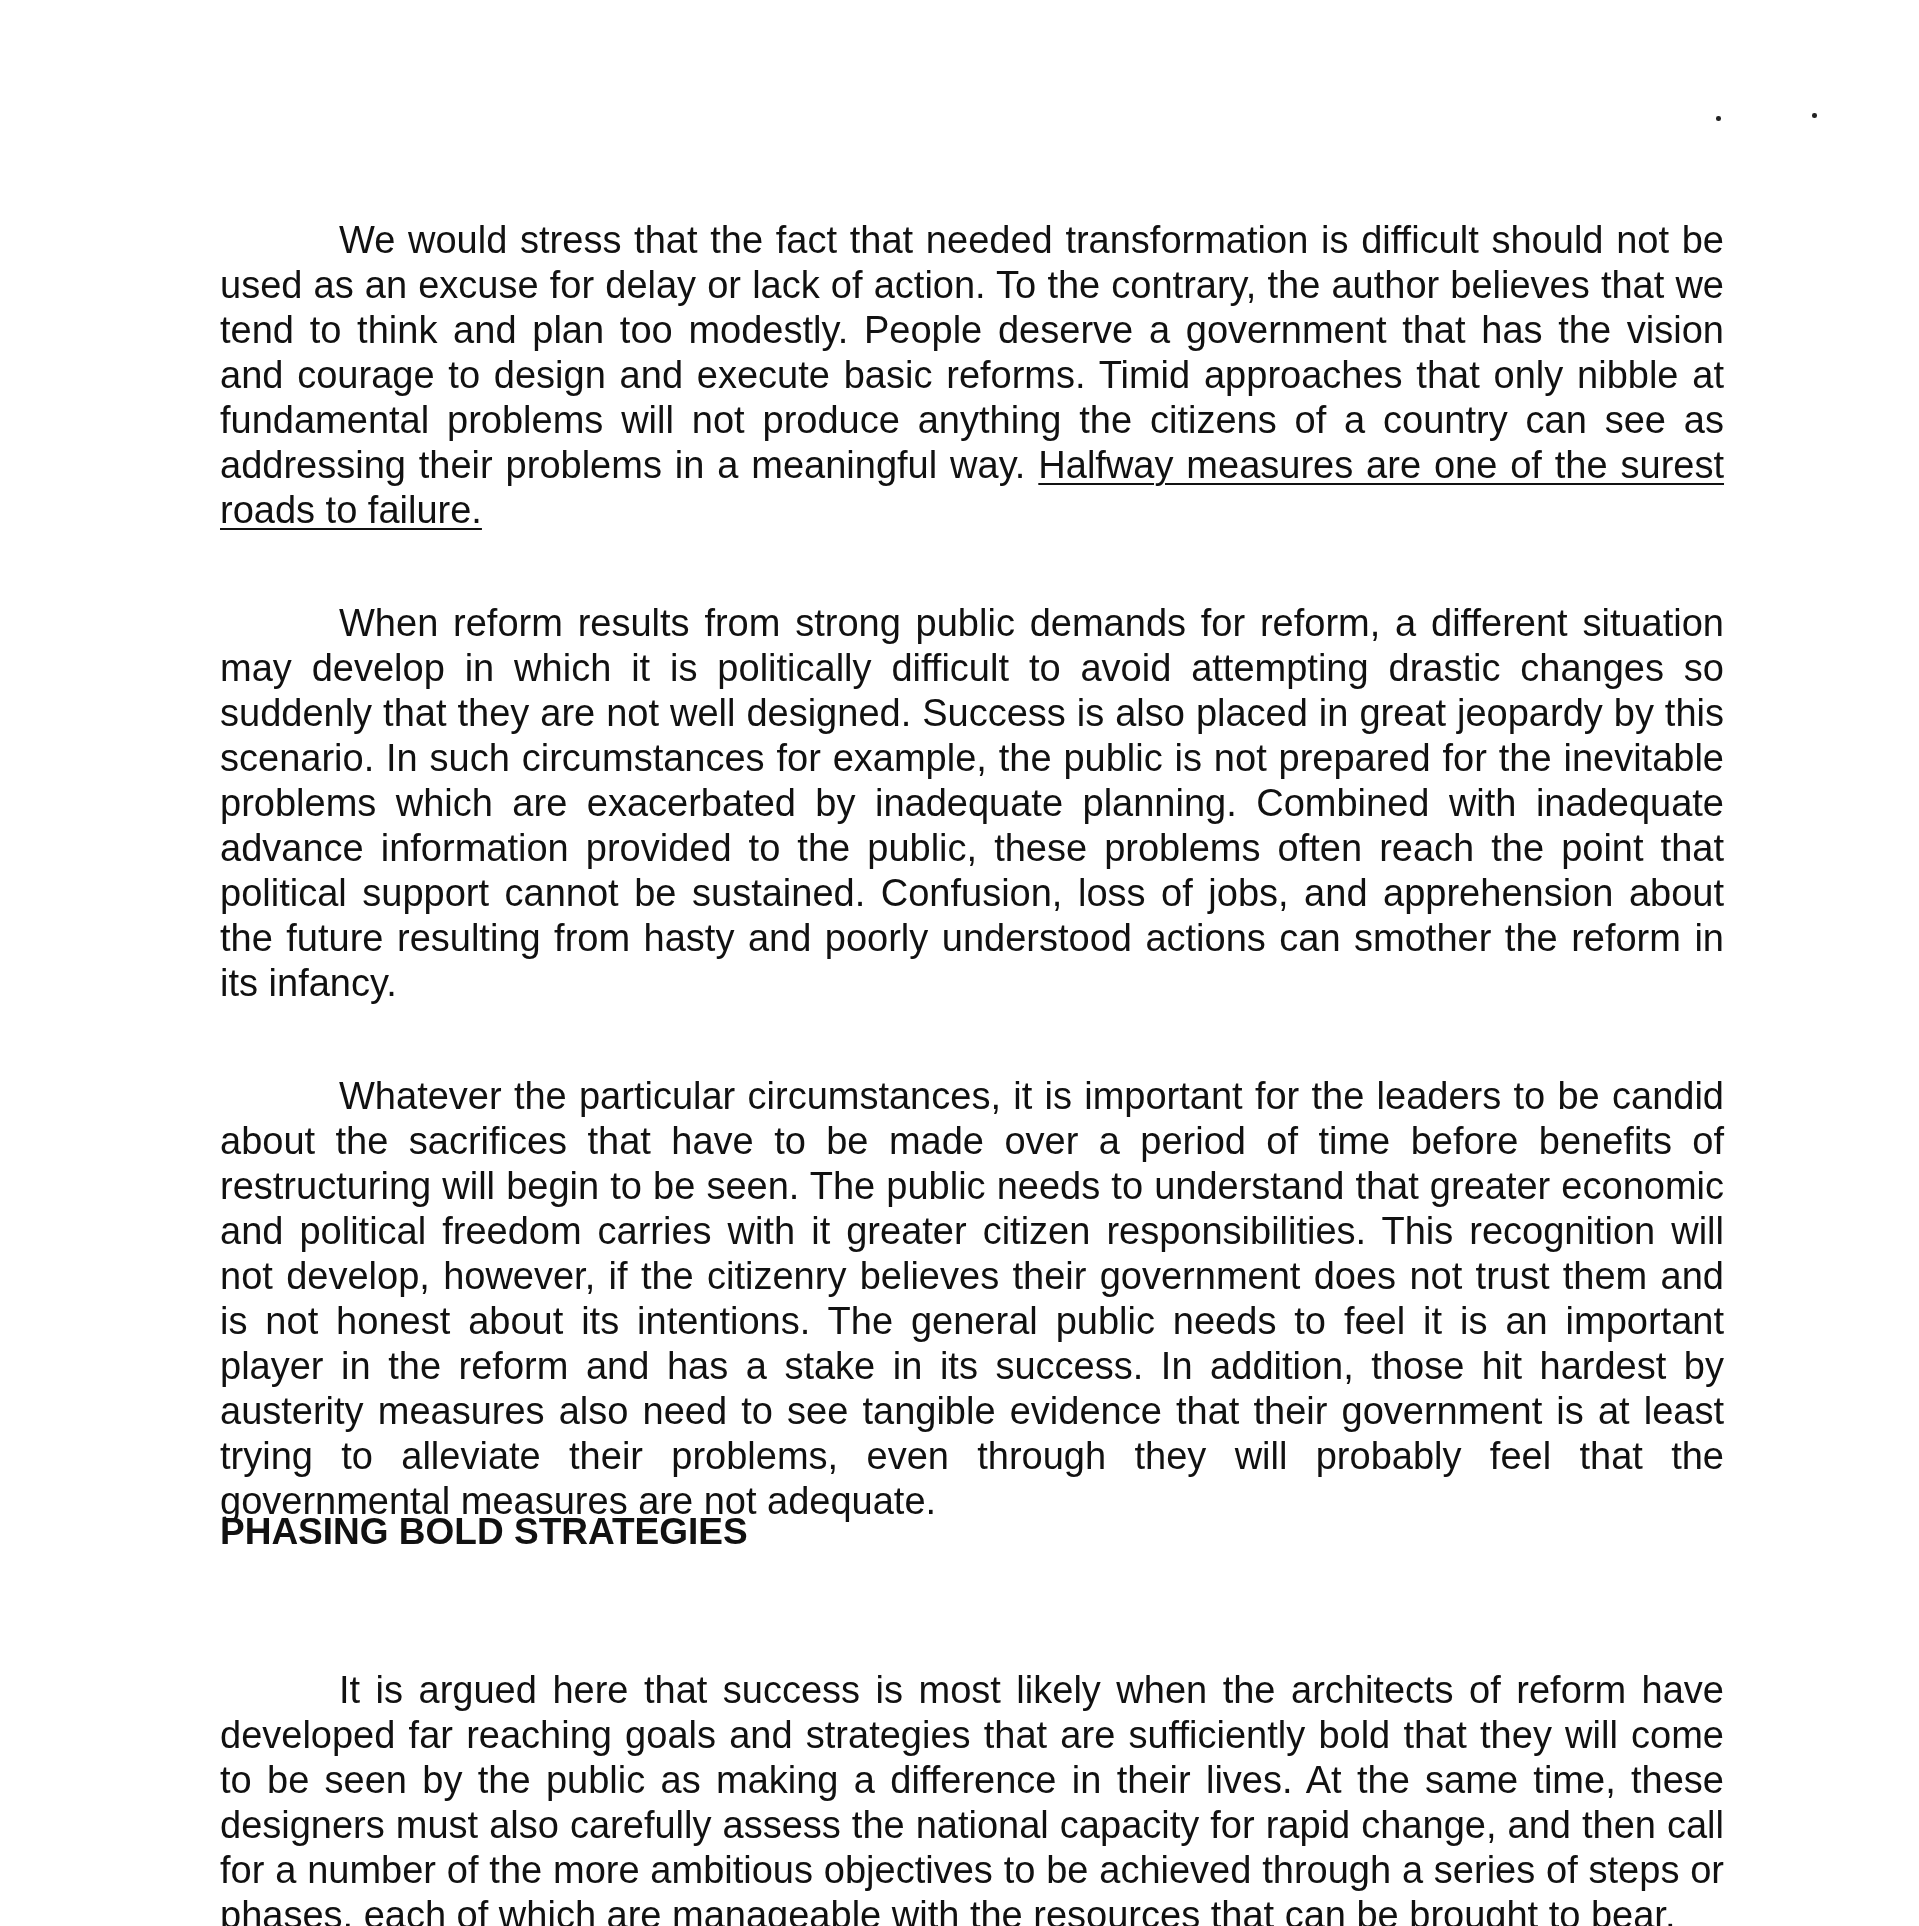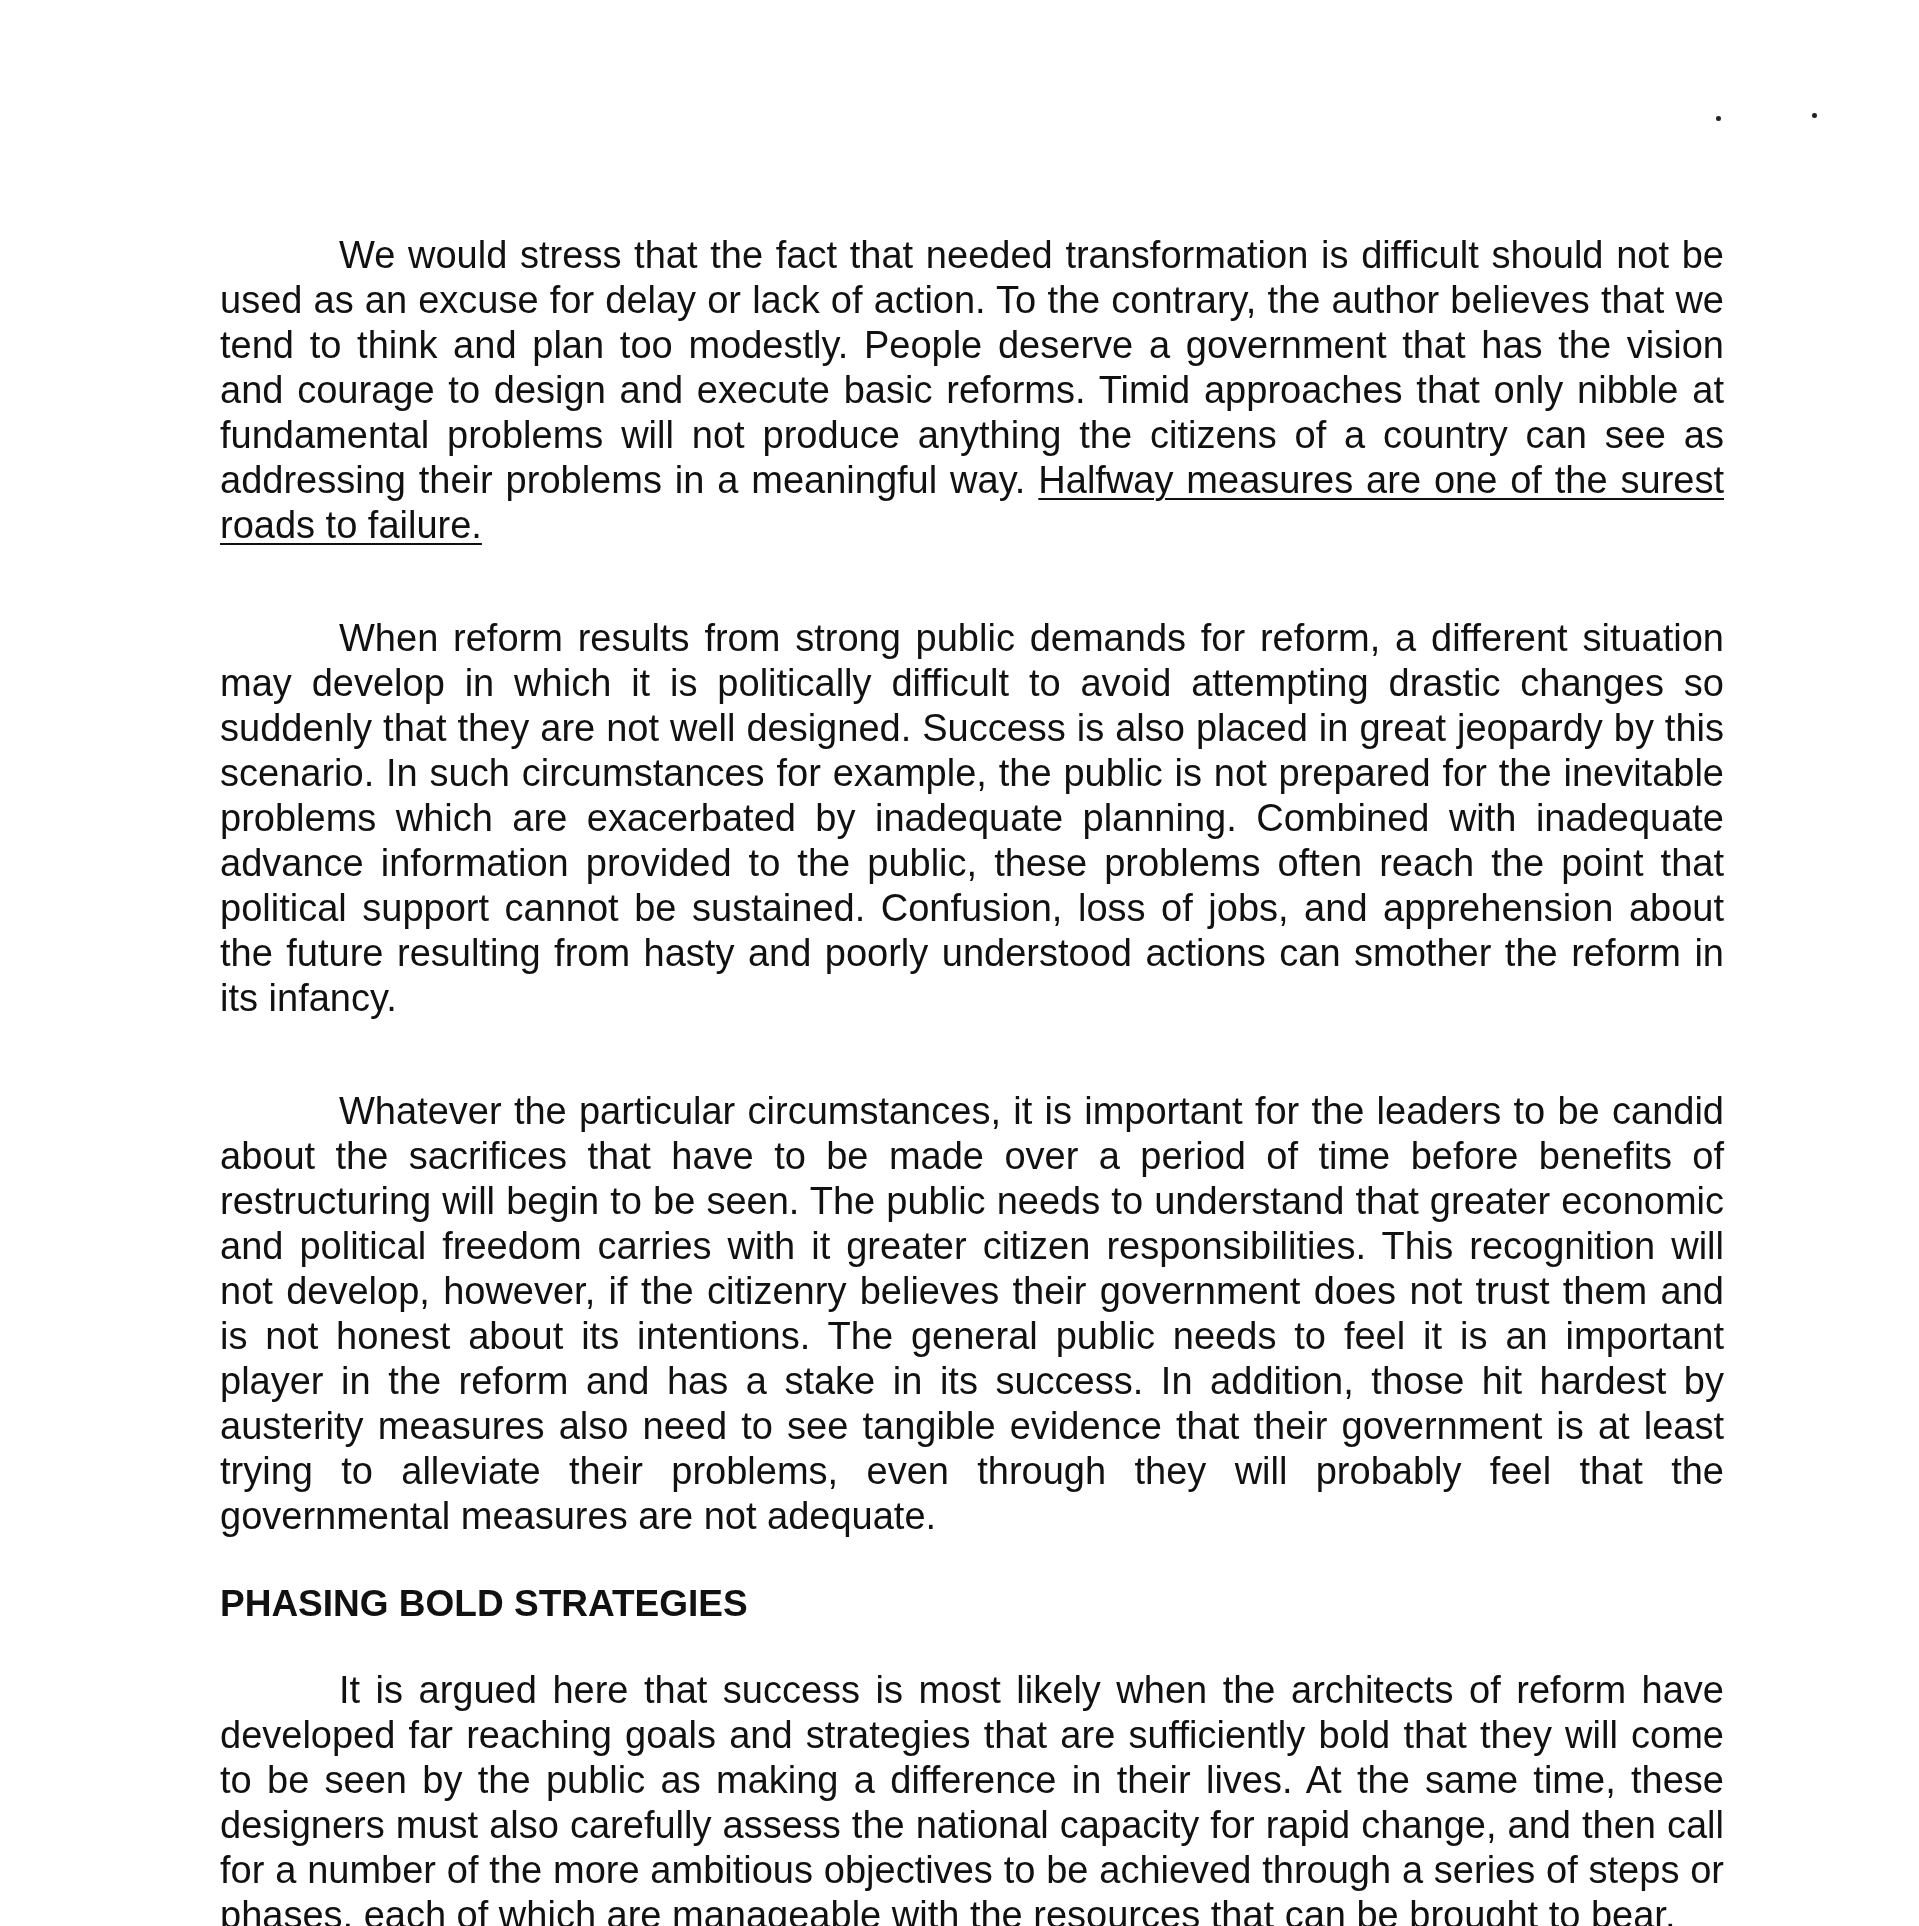--- a/index.html
+++ b/index.html
@@ -23,39 +23,39 @@
     }
     .para {
       margin: 0;
       text-indent: 119px;
     }
     .para + .para { margin-top: 68px; }
     .underline { text-decoration: underline; text-decoration-thickness: 2.3px; text-underline-offset: 5.4px; }
     .heading {
       position: absolute;
       left: 220px;
-      top: 1583px;
+      top: 1511px;
       font-size: 37px;
       font-weight: bold;
       margin: 0;
       letter-spacing: 0px;
     }
     .speck {
       position: absolute; background: #222; border-radius: 50%;
     }
   </style>
 </head>
 <body>
 
 <div class="page">
 
   <span class="speck" style="left:1716px; top:116px; width:4.6px; height:4.6px;"></span>
   <span class="speck" style="left:1812px; top:113px; width:4.6px; height:4.6px;"></span>
 
-  <div class="text-block" style="top:233px;">
+  <div class="text-block" style="top:218px;">
     <p class="para">
       <span>We would stress that the fact that needed transformation is difficult should not be used as an excuse for delay or lack of action. To the contrary, the author believes that we tend to think and plan too modestly.  People deserve a government that has the vision and courage to design and execute basic reforms.  Timid approaches that only nibble at fundamental problems will not produce anything the citizens of a country can see as addressing their problems in a meaningful way. </span><span class="underline">Halfway measures are one of the surest roads to failure.</span>
     </p>
     <p class="para">
       <span>When reform results from strong public demands for reform, a different situation may develop in which it is politically difficult to avoid attempting drastic changes so suddenly that they are not well designed.  Success is also placed in great jeopardy by this scenario.  In such circumstances for example, the public is not prepared for the inevitable problems which are exacerbated by inadequate planning. Combined with inadequate advance information provided to the public, these problems often reach the point that political support cannot be sustained.  Confusion, loss of jobs, and apprehension about the future resulting from hasty and poorly understood actions can smother the reform in its infancy.</span>
     </p>
     <p class="para">
       <span>Whatever the particular circumstances, it is important for the leaders to be candid about the sacrifices that have to be made over a period of time before benefits of restructuring will begin to be seen.  The public needs to understand that greater economic and political freedom carries with it greater citizen responsibilities.  This recognition will not develop, however, if the citizenry believes their government does not trust them and is not honest about its intentions.  The general public needs to feel it is an important player in the reform and has a stake in its success.  In addition, those hit hardest by austerity measures also need to see tangible evidence that their government is at least trying to alleviate their problems, even through they will probably feel that the governmental measures are not adequate.</span>
     </p>
   </div>

